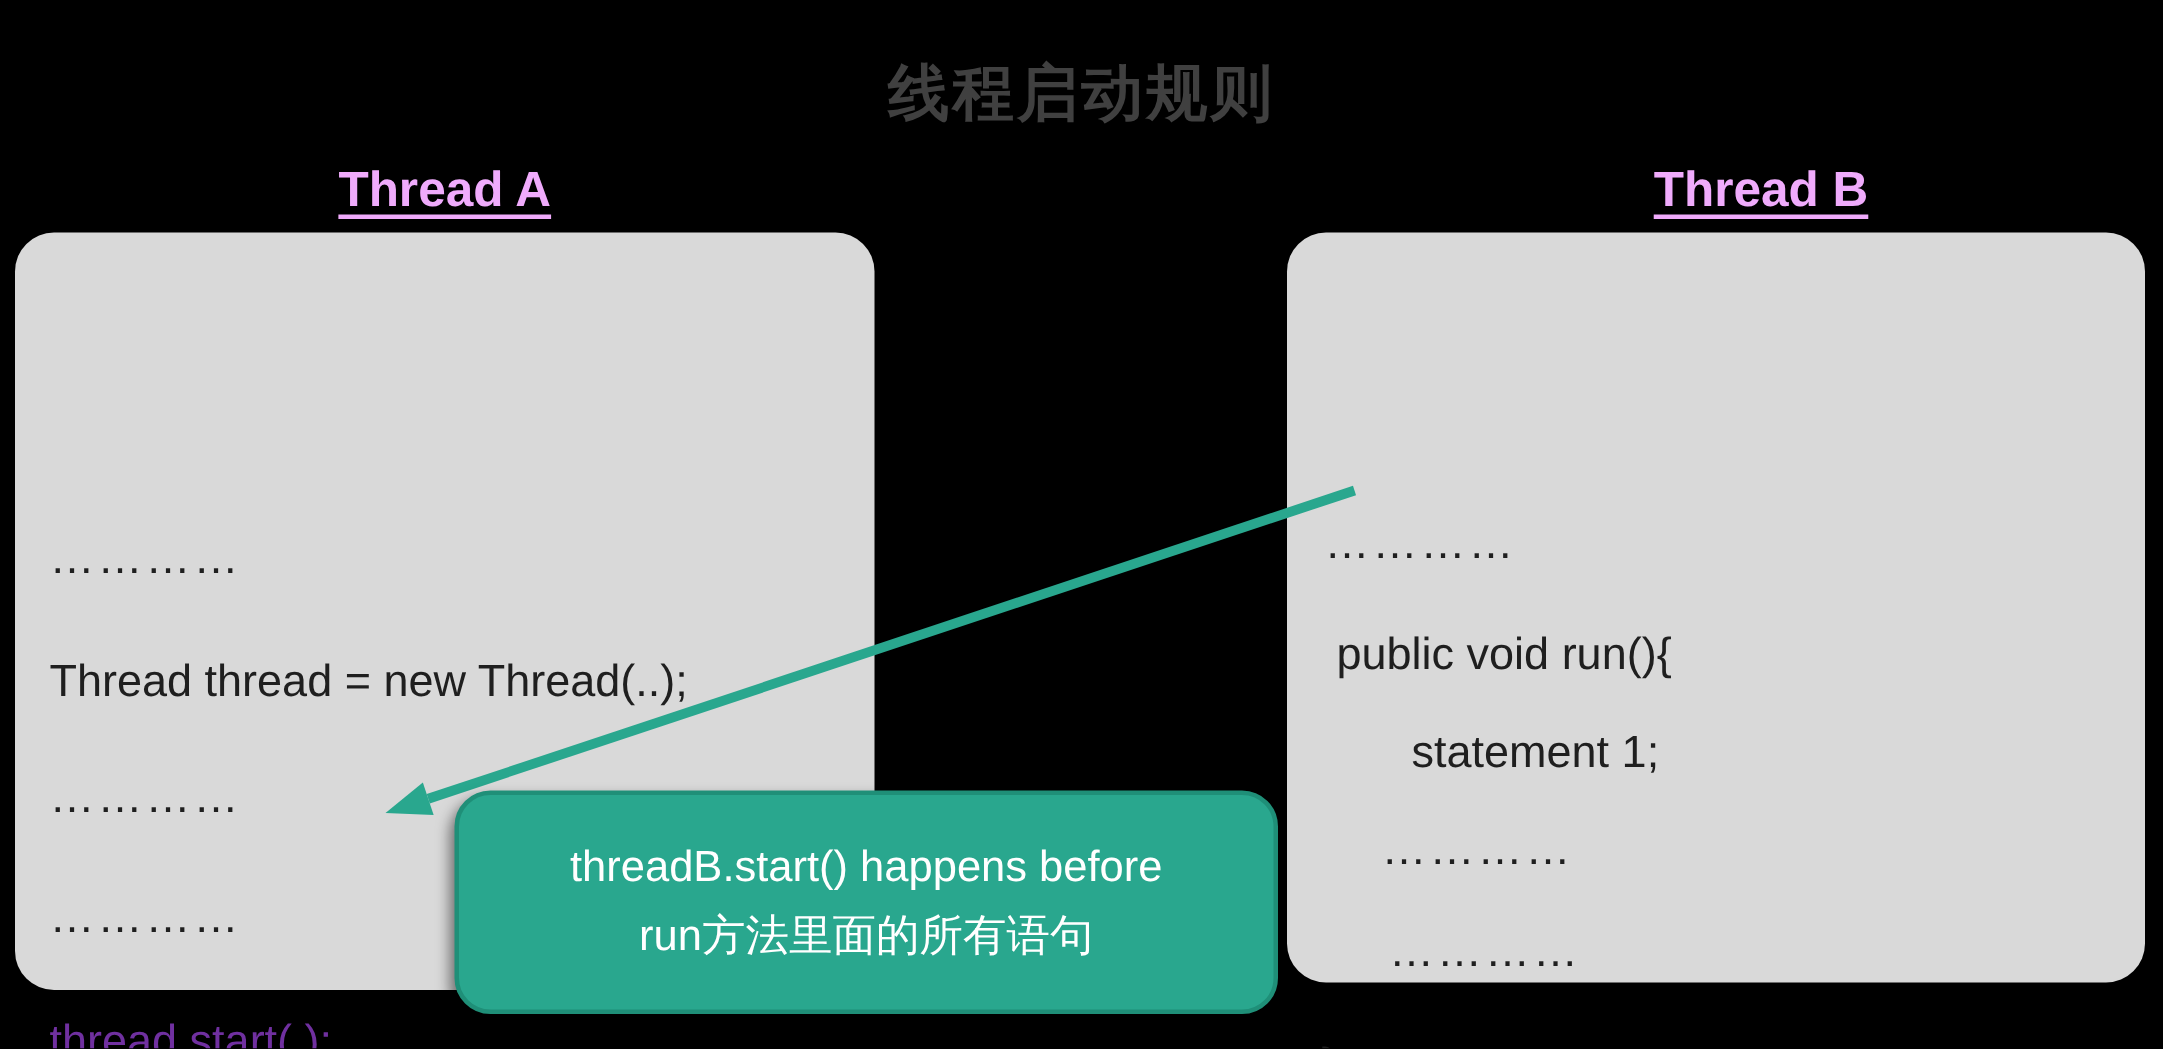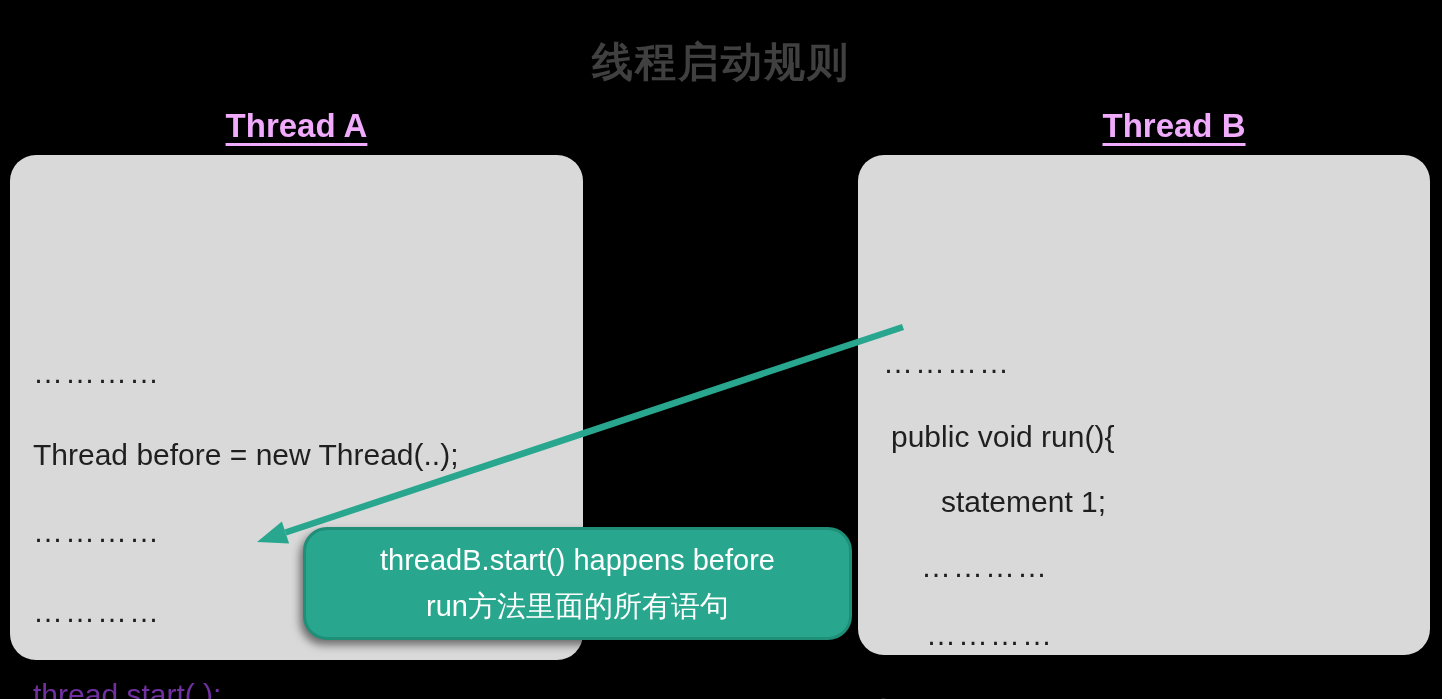--- a/index.html
+++ b/index.html
@@ -41,21 +41,21 @@
   .b1{left:25px;top:188px;}
   .b2{left:33px;top:262px;}
   .b3{left:55px;top:327px;margin-left:28px;}
   .b4{left:63px;top:392px;}
   .b5{left:68px;top:460px;}
   .b6{left:23px;top:535px;}
   .arrow-layer{
     position:absolute;left:0;top:0;width:1442px;height:699px;z-index:3;pointer-events:none;
   }
   .callout{
-    position:absolute;left:303px;top:527px;width:549px;height:113px;
+    position:absolute;left:303px;top:527px;width:549px;height:149px;
     background:#29a78e;border:3px solid #1f8f78;box-sizing:border-box;border-radius:24px;
     box-shadow:-3px 5px 9px rgba(0,0,0,0.5);
     display:flex;flex-direction:column;align-items:center;justify-content:center;gap:15px;
     z-index:4;color:#ffffff;
   }
   .callout-line{font-size:29px;line-height:31px;white-space:pre;}
 </style>
 </head>
 <body>
 
@@ -65,21 +65,21 @@
 
   <div class="thread-heading" id="heading-a">
     <span>Thread A</span>
   </div>
   <div class="thread-heading" id="heading-b">
     <span>Thread B</span>
   </div>
 
   <div class="panel" id="panel-a">
     <div class="line dots a1">…………</div>
-    <div class="line a2">Thread before = new Thread(..);</div>
+    <div class="line a2">Thread thread = new Thread(..);</div>
     <div class="line dots a3">…………</div>
     <div class="line dots a4">…………</div>
     <div class="line purple a5">thread.start( );</div>
 
   </div>
 
   <div class="panel" id="panel-b">
     <div class="line dots b1">…………</div>
     <div class="line b2">public void run(){</div>
     <div class="line b3">statement 1;</div>

